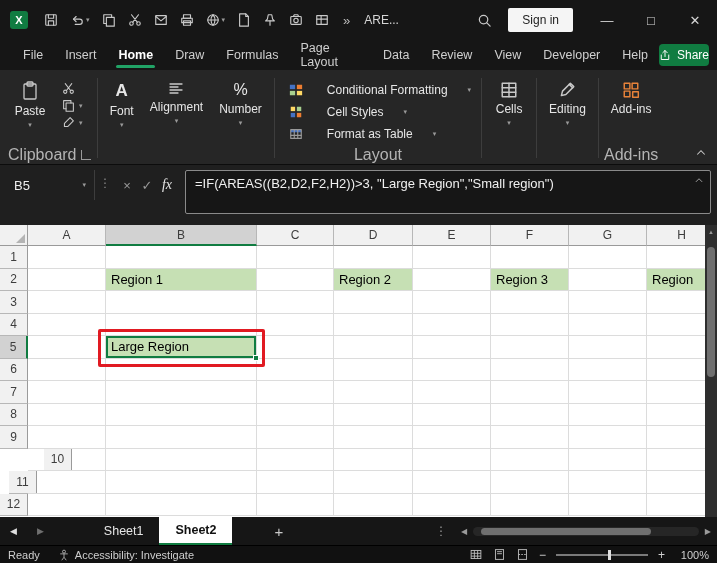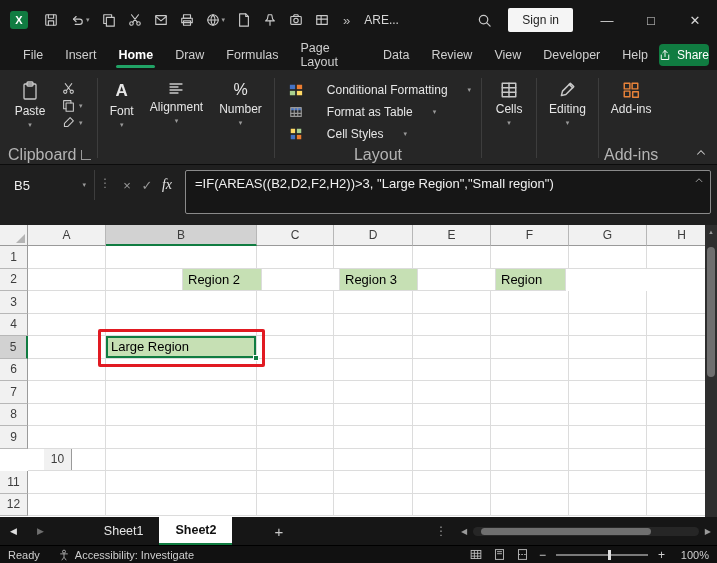--- a/index.html
+++ b/index.html
@@ -335,38 +335,38 @@
                   <rect x="1" y="9" width="6" height="5" fill="#a9d08e" stroke="none"></rect>
                   <rect x="9" y="9" width="6" height="5" fill="#ffd966" stroke="none"></rect>
                 </svg>
             </span>
             <span>Conditional Formatting</span>
             <span class="caret">▾</span>
           </div>
           <div class="styles-row">
             <span class="ticon">
               <svg width="14" height="14" viewBox="0 0 16 16">
-                  <rect x="2" y="3" width="12" height="3" fill="#4472c4" stroke="none"></rect>
-                  <rect x="2" y="3" width="12" height="10" stroke="#9a9a9a"></rect>
-                  <path d="M2 9.5h12M6 3v10M10 3v10" stroke="#9a9a9a"></path>
-                </svg>
-            </span>
-            <span>Format as Table</span>
-            <span class="caret">▾</span>
-          </div>
-          <div class="styles-row">
-            <span class="ticon">
-              <svg width="14" height="14" viewBox="0 0 16 16">
                   <rect x="2" y="2" width="5" height="5" fill="#ffd966" stroke="none"></rect>
                   <rect x="9" y="2" width="5" height="5" fill="#a9d08e" stroke="none"></rect>
                   <rect x="2" y="9" width="5" height="5" fill="#4472c4" stroke="none"></rect>
                   <rect x="9" y="9" width="5" height="5" fill="#ed7d31" stroke="none"></rect>
                 </svg>
             </span>
             <span>Cell Styles</span>
+            <span class="caret">▾</span>
+          </div>
+          <div class="styles-row">
+            <span class="ticon">
+              <svg width="14" height="14" viewBox="0 0 16 16">
+                  <rect x="2" y="3" width="12" height="3" fill="#4472c4" stroke="none"></rect>
+                  <rect x="2" y="3" width="12" height="10" stroke="#9a9a9a"></rect>
+                  <path d="M2 9.5h12M6 3v10M10 3v10" stroke="#9a9a9a"></path>
+                </svg>
+            </span>
+            <span>Format as Table</span>
             <span class="caret">▾</span>
           </div>
         </div>
       </div>
       <div class="grp-label">
         <span>Layout</span>
       </div>
     </div>
     <div class="sep"></div>
 
@@ -467,36 +467,37 @@
         <div class="rowhead" style="height: 22.5px;">1</div>
         <div class="rowhead" style="height: 22.5px;">2</div>
         <div class="rowhead" style="height: 22.5px;">3</div>
         <div class="rowhead" style="height: 22.5px;">4</div>
         <div class="rowhead active" style="height: 22.5px;">5</div>
         <div class="rowhead" style="height: 22.5px;">6</div>
         <div class="rowhead" style="height: 22.5px;">7</div>
         <div class="rowhead" style="height: 22.5px;">8</div>
         <div class="rowhead" style="height: 22.5px;">9</div>
         <div class="rowhead" style="height: 22.5px; margin-left: 44px;">10</div>
-        <div class="rowhead" style="height: 22.5px;">11</div>
+        <div class="rowhead" style="height: 22.5px; margin-left: 9px;">11</div>
         <div class="rowhead" style="height: 22.5px;">12</div>
       </div>
     <div id="grid-cells" class="grid-cells">
         <div class="grow">
           <div class="gcell" style="width: 78px;"></div>
           <div class="gcell" style="width: 151px;"></div>
           <div class="gcell" style="width: 77px;"></div>
           <div class="gcell" style="width: 79px;"></div>
           <div class="gcell" style="width: 78px;"></div>
           <div class="gcell" style="width: 78px;"></div>
           <div class="gcell" style="width: 78px;"></div>
           <div class="gcell" style="width: 70px;"></div>
         </div>
         <div class="grow">
           <div class="gcell" style="width: 78px;"></div>
+          <div class="gcell fill" style="width: 151px;">Region 1</div>
           <div class="gcell" style="width: 77px;"></div>
           <div class="gcell fill" style="width: 79px;">Region 2</div>
           <div class="gcell" style="width: 78px;"></div>
           <div class="gcell fill" style="width: 78px;">Region 3</div>
           <div class="gcell" style="width: 78px;"></div>
           <div class="gcell fill" style="width: 70px;">Region</div>
         </div>
         <div class="grow">
           <div class="gcell" style="width: 78px;"></div>
           <div class="gcell" style="width: 151px;"></div>

